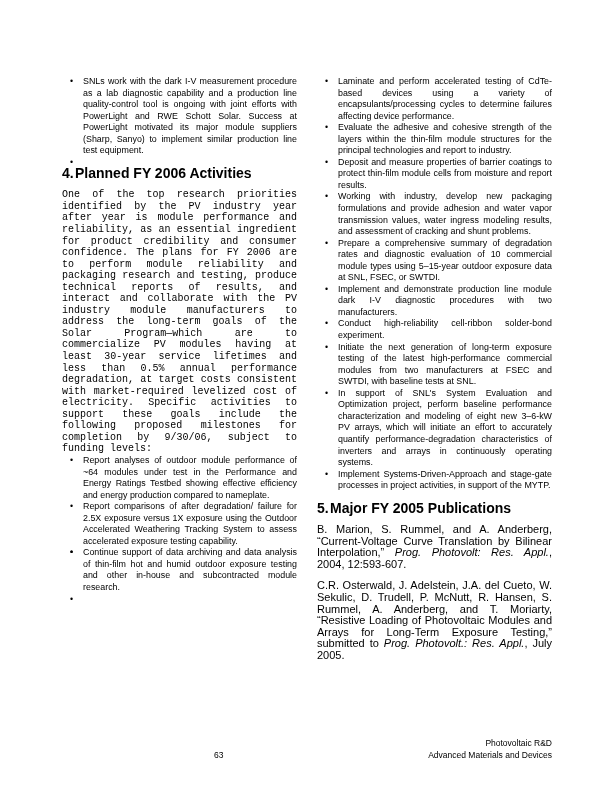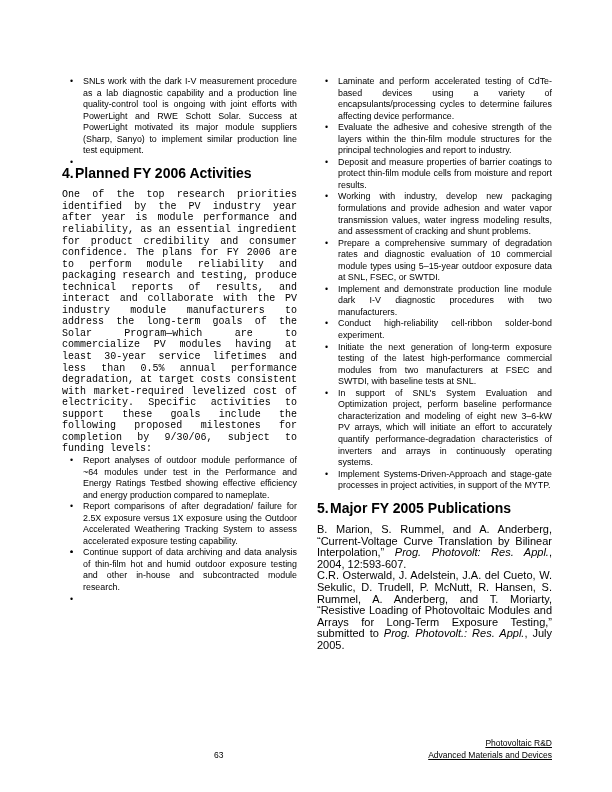--- a/index.html
+++ b/index.html
@@ -81,20 +81,21 @@
     margin-top: 0px;
   }
   .ref {
     font-size: 11px;
     line-height: 11.55px;
     text-align: justify;
     text-justify: inter-word;
     margin: 0;
   }
   .ref + .ref {
+    margin-top: 10px;
   }
   i, .ital {
     font-style: italic;
   }
   .footer {
     position: absolute;
     left: 62px;
     top: 738px;
     width: 490px;
     height: 30px;
@@ -107,21 +108,20 @@
     line-height: 11px;
     text-align: right;
   }
   .footer-right {
     position: absolute;
     right: 0;
     top: 0;
     text-align: right;
     font-size: 8.5px;
     line-height: 11.5px;
-    text-decoration: underline;
   }
   .footer-right div {
     white-space: nowrap;
   }
 </style>
 </head>
 <body>
 
 <div class="page">
 

